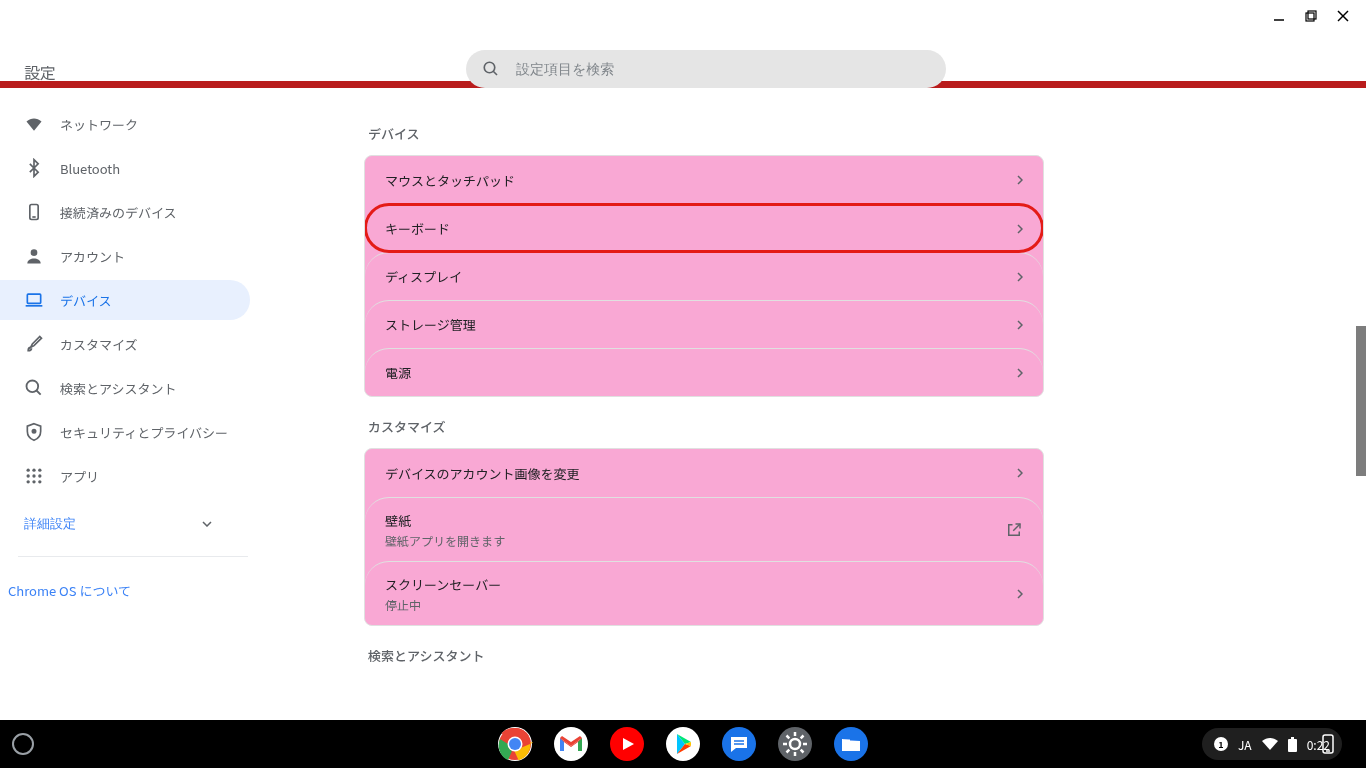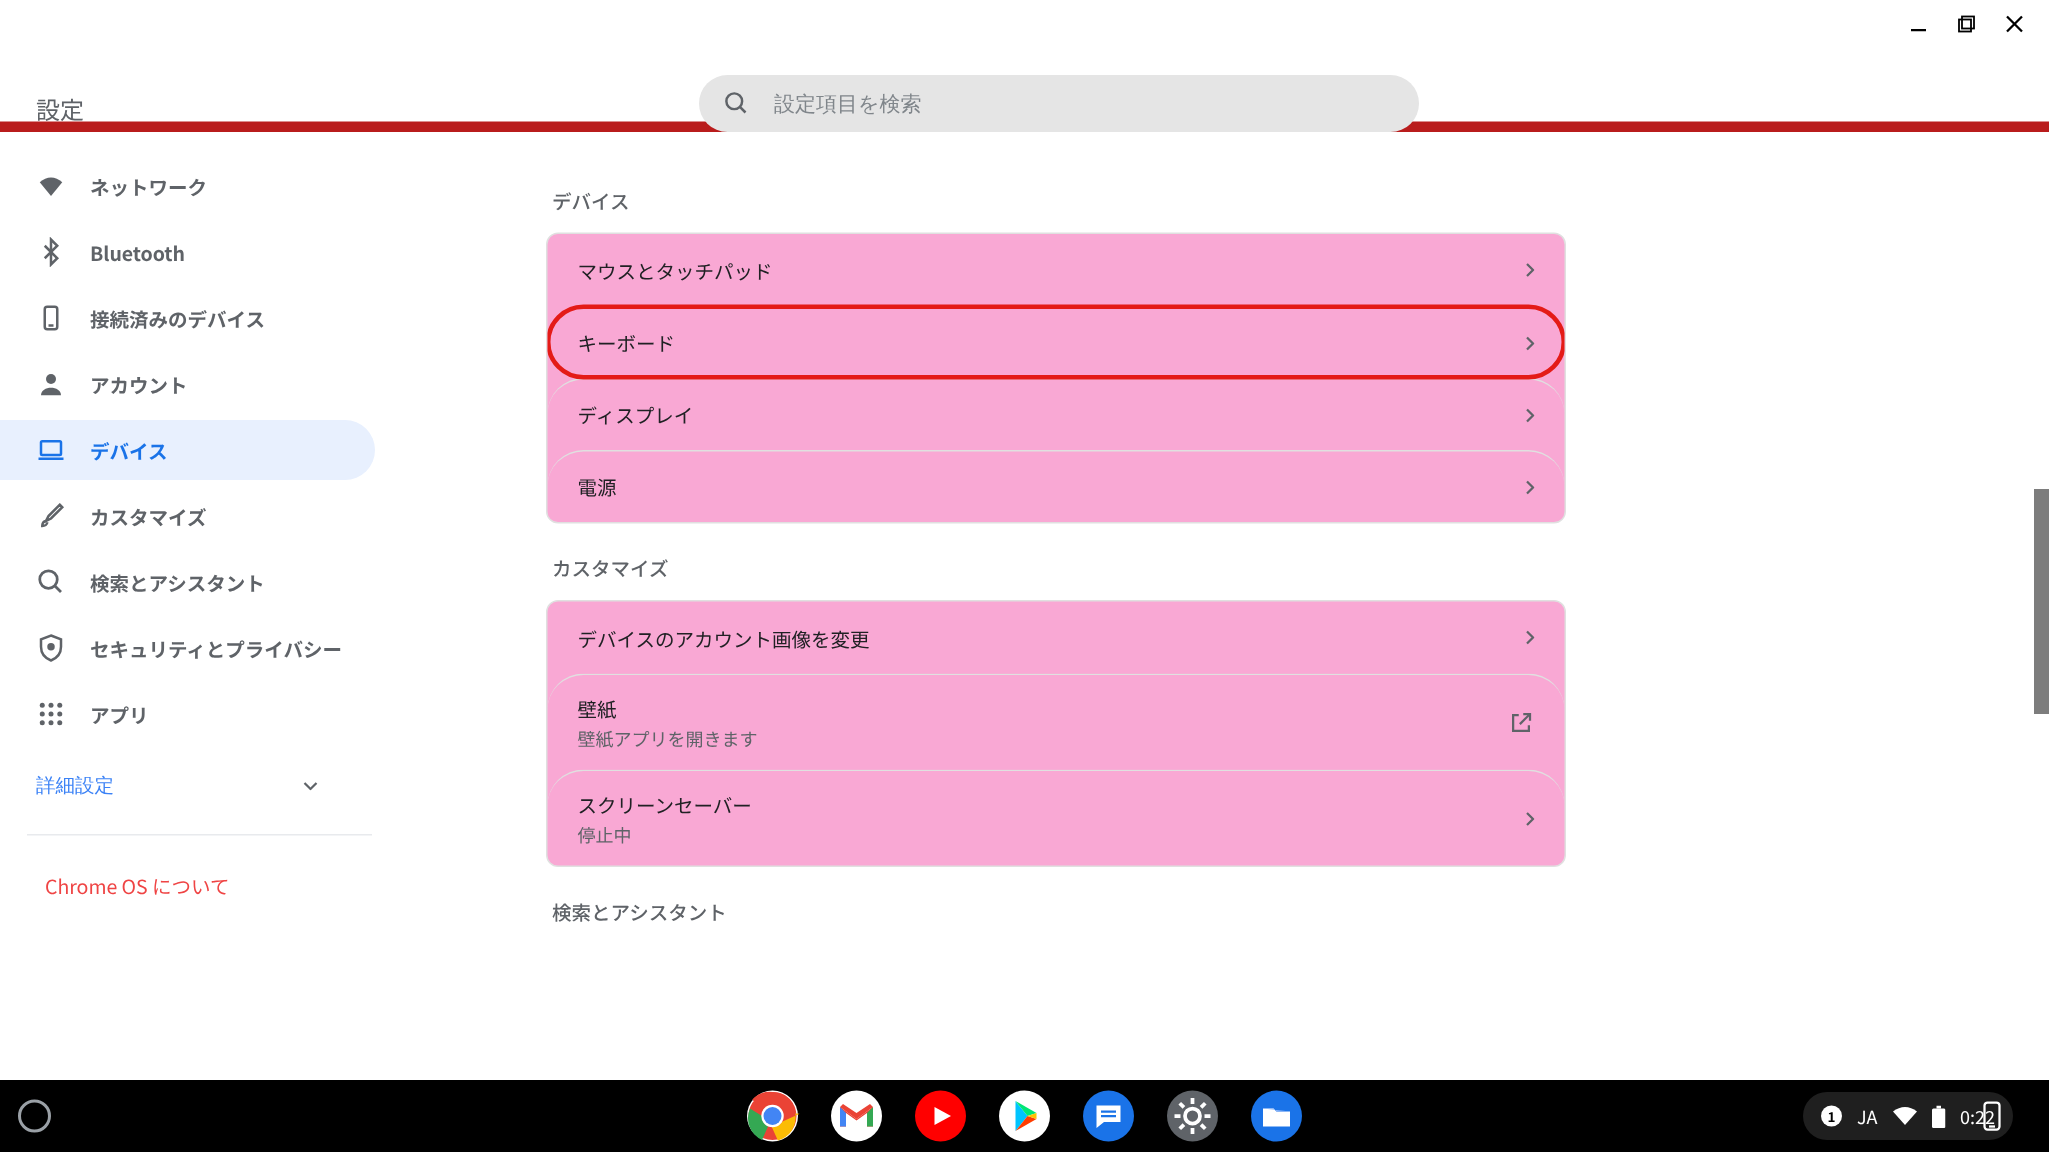--- a/index.html
+++ b/index.html
@@ -18,25 +18,25 @@
   .search-wrap input::placeholder { color: #80868b; }
 
   
   .content { display: flex; height: calc(768px - 96px - 48px); }
 
   
   .sidebar { width: 260px; padding-top: 12px; }
   .nav-item { height: 40px; display: flex; align-items: center; margin: 4px 10px 4px 0; padding-left: 24px; border-radius: 0 20px 20px 0; cursor: pointer; color: #5f6368; }
   .nav-item.active { background: #e8f0fe; color: #1a73e8; }
   .nav-item .nav-icon { width: 20px; height: 20px; margin-right: 16px; display: flex; align-items: center; justify-content: center; }
-  .nav-item .nav-label { font-size: 13px; font-weight: 700; }
+  .nav-item .nav-label { font-size: 13px; font-weight: 400; }
   .advanced { height: 40px; display: flex; align-items: center; justify-content: space-between; padding: 0 24px; margin-top: 8px; cursor: pointer; color: #3b82f6; font-family: Liberation Mono, monospace; }
   .advanced .arrow-down { margin-right: 24px; }
   .sidebar hr { border: none; border-top: 1px solid #e8eaed; margin: 12px 12px 12px 18px; }
-  .about-link { padding: 12px 30px; color: #ef4444; font-size: 13px; cursor: pointer; }
+  .about-link { padding: 12px 8px; color: #3b82f6; font-size: 13px; cursor: pointer; }
 
   
   .main { flex: 1; overflow-y: auto; padding: 20px 0 20px 0; }
   .main-inner { width: 680px; margin-left: 104px; }
   .section-title { font-size: 13px; color: #5f6368; margin: 16px 0 12px 4px; font-weight: 500; }
   .card { background: #f9a8d4; border: 1px solid #e0e0e0; border-radius: 8px; overflow: hidden; margin-bottom: 20px; }
   .row { height: 48px; display: flex; align-items: center; justify-content: space-between; padding: 0 20px; cursor: pointer; }
   .row + .row { border-top: 1px solid #e0e0e0; border-radius: 24px; }
   .row.tall { height: 64px; }
   .row-text { display: flex; flex-direction: column; }
@@ -227,20 +227,30 @@
               <span>ディスプレイ</span>
             </div>
             <span class="chev">
               <svg width="6" height="10" viewBox="0 0 6 10">
                 <path d="M1 1l4 4-4 4" fill="none" stroke="#5f6368" stroke-width="1.5"></path>
               </svg>
             </span>
           </div>
           <div class="row">
             <div class="row-text">
+              <span>ストレージ管理</span>
+            </div>
+            <span class="chev">
+              <svg width="6" height="10" viewBox="0 0 6 10">
+                <path d="M1 1l4 4-4 4" fill="none" stroke="#5f6368" stroke-width="1.5"></path>
+              </svg>
+            </span>
+          </div>
+          <div class="row">
+            <div class="row-text">
               <span>電源</span>
             </div>
             <span class="chev">
               <svg width="6" height="10" viewBox="0 0 6 10">
                 <path d="M1 1l4 4-4 4" fill="none" stroke="#5f6368" stroke-width="1.5"></path>
               </svg>
             </span>
           </div>
         </div>
         <div class="section-title">カスタマイズ</div>

